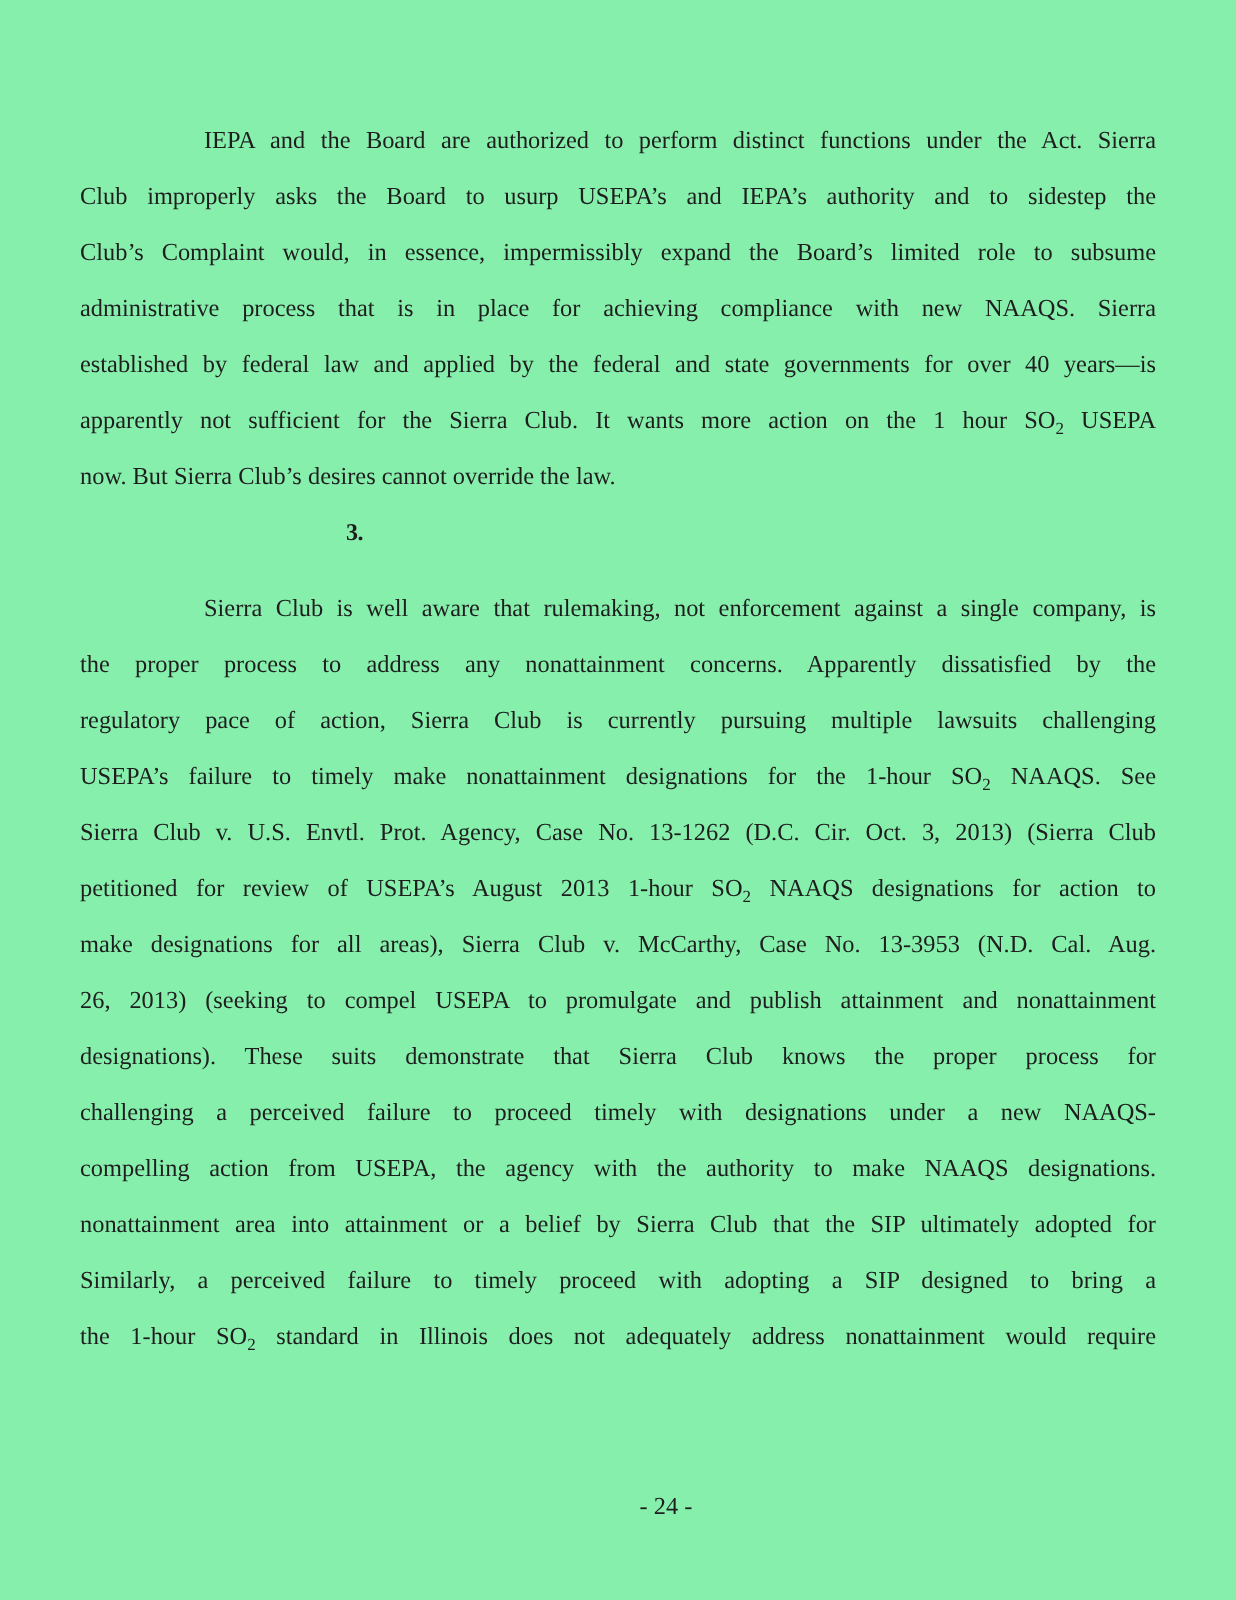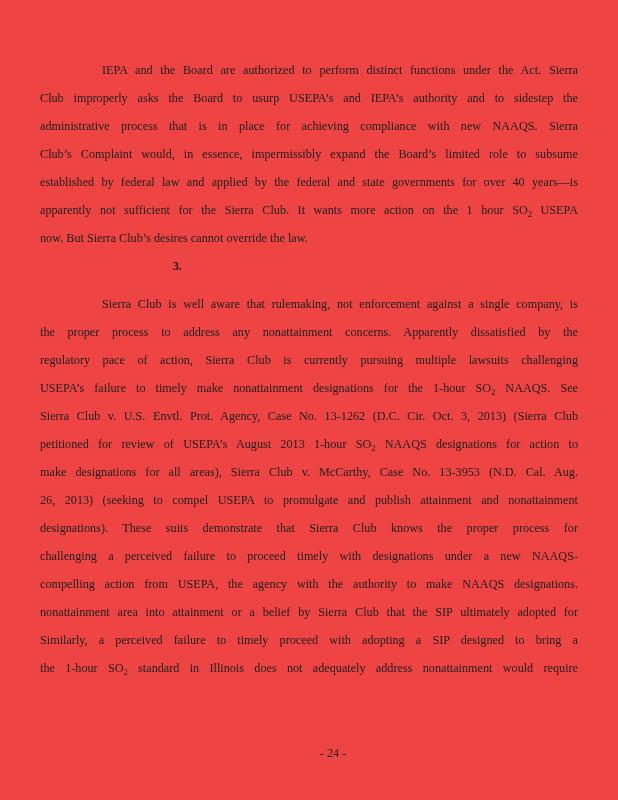--- a/index.html
+++ b/index.html
@@ -1,21 +1,21 @@
 <!DOCTYPE html>
 <html><head>
 <meta charset="utf-8">
 <style>
   * { margin: 0; padding: 0; box-sizing: border-box; }
   html, body { background: #ffffff; }
   .page {
     position: relative;
     width: 618px;
     height: 800px;
-    background: #ef4444;
+    background: #86efac;
     font-family: "Liberation Serif", "DejaVu Serif", serif;
     color: #1e1e1e;
     overflow: hidden;
   }
   .doc-body {
     position: absolute;
     left: 40px;
     top: 56px;
     width: 538px;
   }
@@ -51,22 +51,22 @@
     padding-left: 48px;
   }
 </style>
 </head>
 <body>
 
 <div class="page">
   <div class="doc-body">
       <div class="line just indent"><span>IEPA and the Board are authorized to perform distinct functions under the Act. Sierra</span></div>
       <div class="line just"><span>Club improperly asks the Board to usurp USEPA’s and IEPA’s authority and to sidestep the</span></div>
+      <div class="line just"><span>Club’s Complaint would, in essence, impermissibly expand the Board’s limited role to subsume</span></div>
       <div class="line just"><span>administrative process that is in place for achieving compliance with new NAAQS. Sierra</span></div>
-      <div class="line just"><span>Club’s Complaint would, in essence, impermissibly expand the Board’s limited role to subsume</span></div>
       <div class="line just"><span>established by federal law and applied by the federal and state governments for over 40 years—is</span></div>
       <div class="line just"><span>apparently not sufficient for the Sierra Club. It wants more action on the 1 hour SO</span><span class="sub">2</span><span> USEPA</span></div>
       <div class="line"><span class="it">now</span><span>. But Sierra Club’s desires cannot override the law.</span></div>
       <div class="heading">
         <span class="hnum">3.</span>
       </div>
       <div class="line just indent"><span>Sierra Club is well aware that rulemaking, not enforcement against a single company, is</span></div>
       <div class="line just"><span>the proper process to address any nonattainment concerns. Apparently dissatisfied by the</span></div>
       <div class="line just"><span>regulatory pace of action, Sierra Club is currently pursuing multiple lawsuits challenging</span></div>
       <div class="line just"><span>USEPA’s failure to timely make nonattainment designations for the 1-hour SO</span><span class="sub">2</span><span> NAAQS. </span><span class="it">See</span></div>

